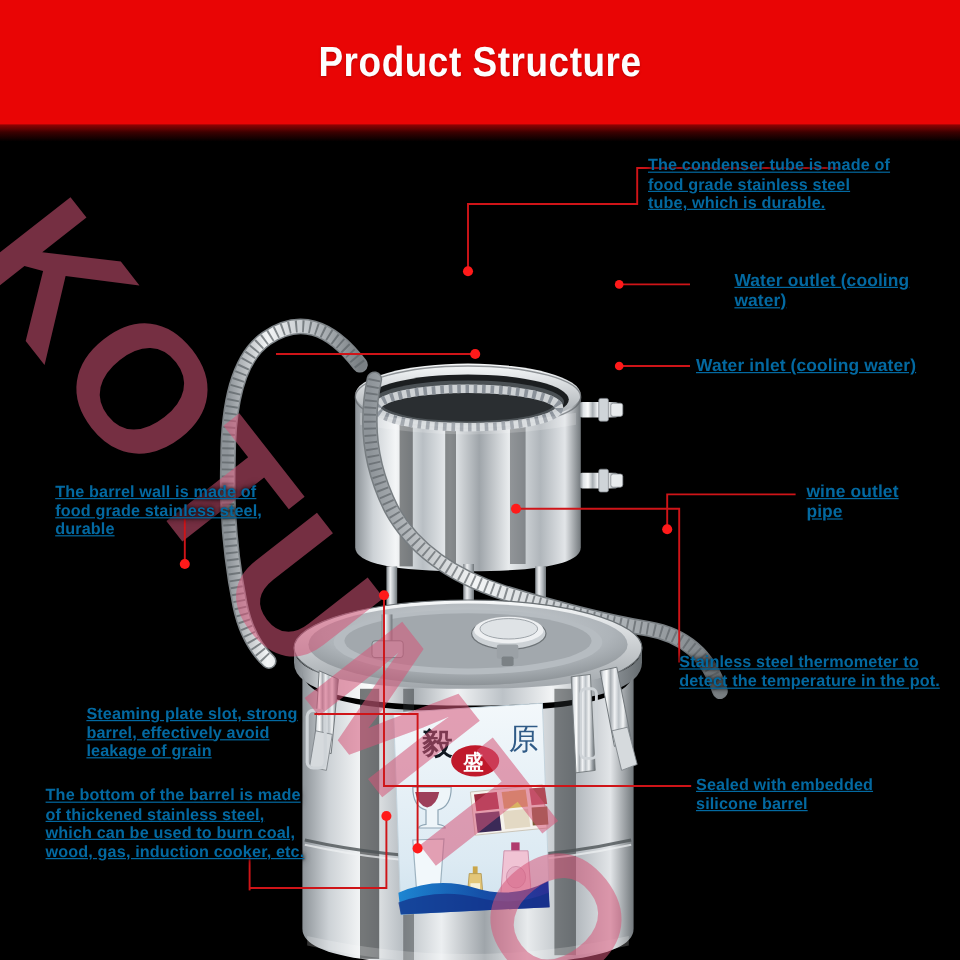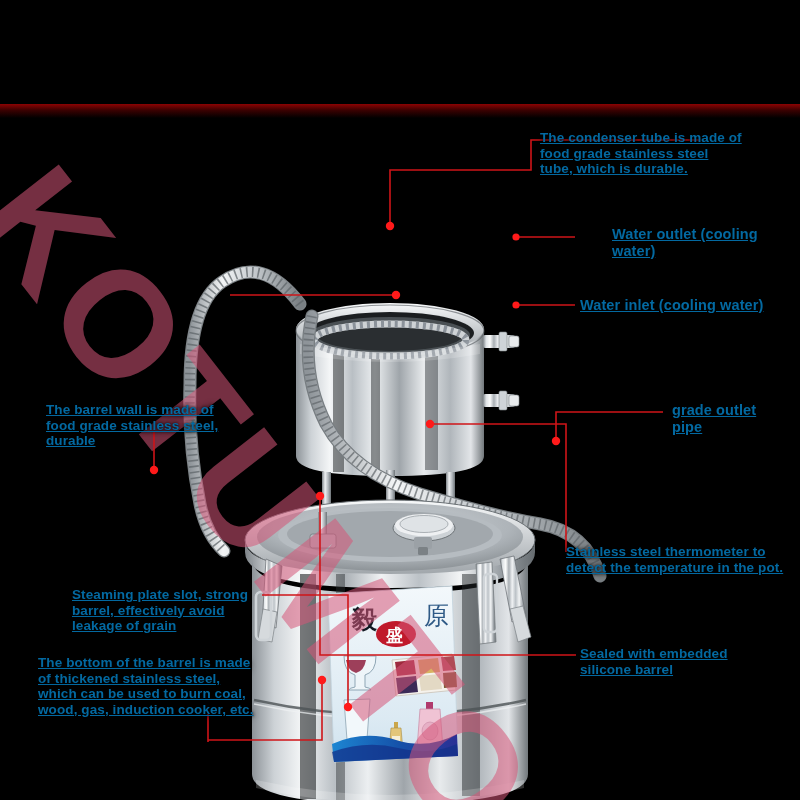--- a/index.html
+++ b/index.html
@@ -281,20 +281,23 @@
 
       <path d="M332 640 Q364 626 396 636 Q428 646 457 630 L458 652 L334 658 Z" fill="url(#waveG)"></path>
       <path d="M332 648 Q366 636 398 644 Q430 652 457 640 L458 652 L334 658 Z" fill="#13318a" opacity=".75"></path>
     </g>
   </svg>
 
   <div id="watermark">
     <span>KOTUMTOOL</span>
   </div>
 
+  <div id="banner">
+    <div id="banner-title">Product Structure</div>
+  </div>
   <div id="banner-fade"></div>
 
   <svg id="leaders" viewBox="0 0 800 800">
     <g stroke="#cf1418" stroke-width="1.6" fill="none">
 
       <path d="M700 140 L531 140 L531 170 L390 170 L390 226"></path>
 
       <path d="M575 237 L517 237"></path>
 
       <path d="M575 305 L517 305"></path>
@@ -335,21 +338,21 @@
   <div class="note lg" style="left:612px;top:226px;width:215px;">Water outlet (cooling
 water)</div>
 
   <div class="note lg" style="left:580px;top:297px;width:230px;">Water inlet (cooling water)</div>
 
 
   <div class="note" style="left:46px;top:402px;width:200px;">The barrel wall is made of
 food grade stainless steel,
 durable</div>
 
-  <div class="note lg" style="left:672px;top:402px;width:125px;">grade outlet
+  <div class="note lg" style="left:672px;top:402px;width:125px;">wine outlet
 pipe</div>
 
   <div class="note" style="left:566px;top:544px;width:240px;">Stainless steel thermometer to
 detect the temperature in the pot.</div>
 
   <div class="note" style="left:72px;top:587px;width:205px;">Steaming plate slot, strong
 barrel, effectively avoid
 leakage of grain</div>
 
   <div class="note" style="left:580px;top:646px;width:215px;">Sealed with embedded

